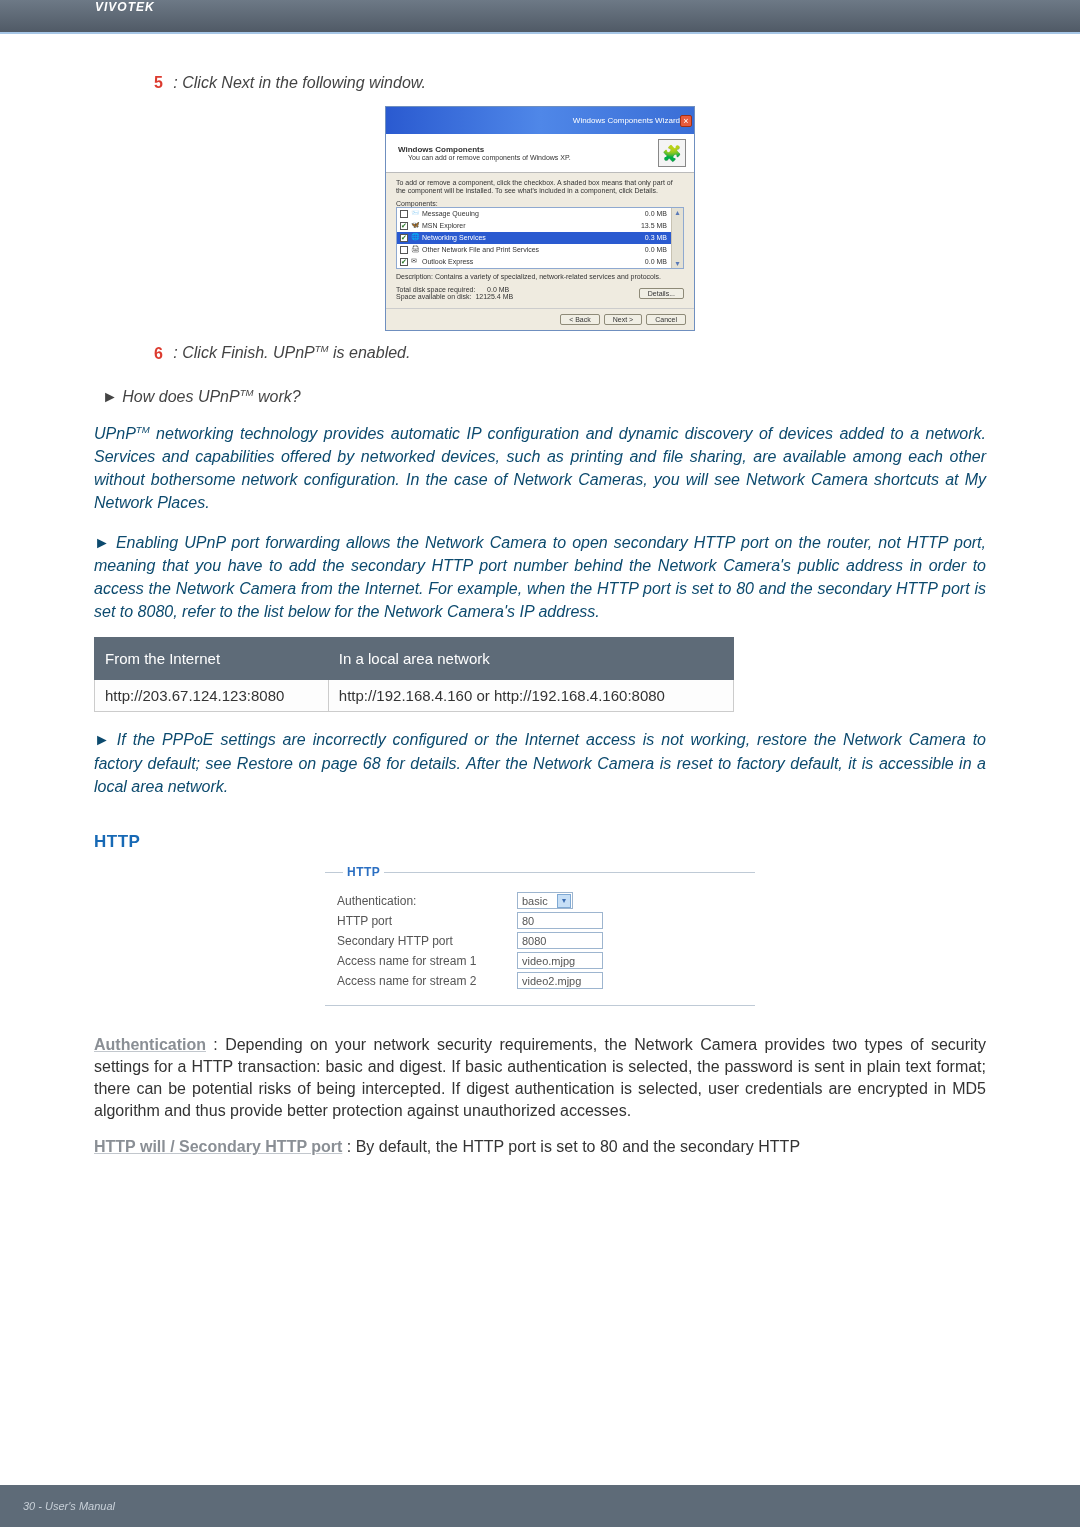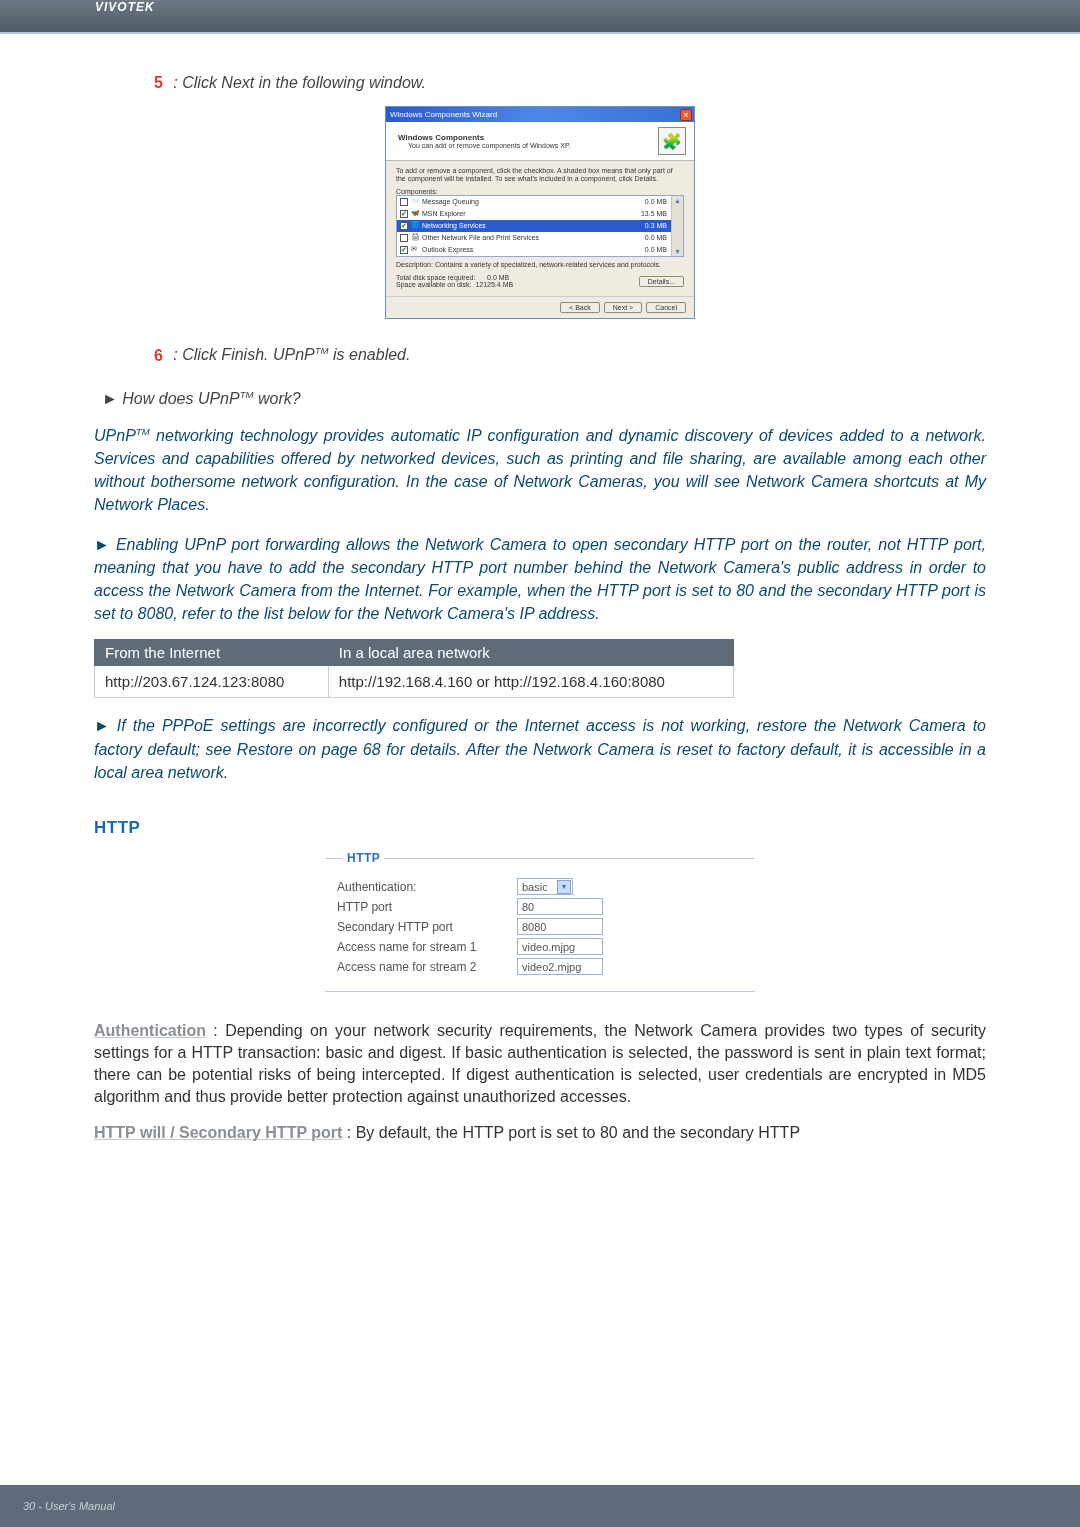--- a/index.html
+++ b/index.html
@@ -50,27 +50,26 @@
   .wizard {
     width: 310px;
     border: 1px solid #6f8fbf;
     font-size: 8px;
     background: #efebe0;
     font-family: Tahoma, sans-serif;
   }
   .wizard-title {
     background: linear-gradient(to right,#2a5ad0,#4f87e8,#3a6ed6);
     color: #fff;
-    height: 15px;
+    height: 27px;
     display: flex;
     align-items: center;
-    justify-content: space-between;
+    justify-content: flex-end;
     padding: 0 2px 0 4px;
     font-size: 8px;
-    gap: 44px;
   }
   .wizard-close {
     width: 12px; height: 12px;
     background: #e85b3c;
     border: 1px solid #a03015;
     color: #fff;
     font-size: 9px;
     line-height: 10px;
     text-align: center;
     border-radius: 2px;
@@ -148,21 +147,21 @@
     width: 640px;
     border-collapse: collapse;
     margin-top: 14px;
     font-size: 15px;
   }
   .ip-table th {
     background: #5e6b78;
     color: #fff;
     font-weight: normal;
     text-align: left;
-    padding: 4px 10px;
+    padding: 12px 10px;
     border: 1px solid #5e6b78;
   }
   .ip-table td {
     padding: 7px 10px;
     border: 1px solid #ccc;
     vertical-align: top;
     background:#fdfdfd;
   }
   .section-head {
     color: #1769b5;
@@ -319,21 +318,21 @@
         </div>
       </div>
       <div class="wizard-footer">
         <span class="wbtn">&lt; Back</span>
         <span class="wbtn">Next &gt;</span>
         <span class="wbtn">Cancel</span>
       </div>
     </div>
   </div>
 
-  <div class="step-line" style="margin-top:26px">
+  <div class="step-line" style="margin-top:12px">
     <span class="step-num">6</span>
     <span>: Click Finish. UPnP</span><sup>TM</sup><span> is enabled.</span>
   </div>
 
   <div class="on-arrow-heading" style="margin-left:8px">
     <span class="arrow-head"></span><span>► How does UPnP</span><sup>TM</sup><span> work?</span>
   </div>
 
   <p class="para">
     <span>UPnP</span><sup>TM</sup><span> networking technology provides automatic IP configuration and dynamic discovery of devices added to a network. Services and capabilities offered by networked devices, such as printing and file sharing, are available among each other without bothersome network configuration. In the case of Network Cameras, you will see Network Camera shortcuts at My Network Places.</span>

